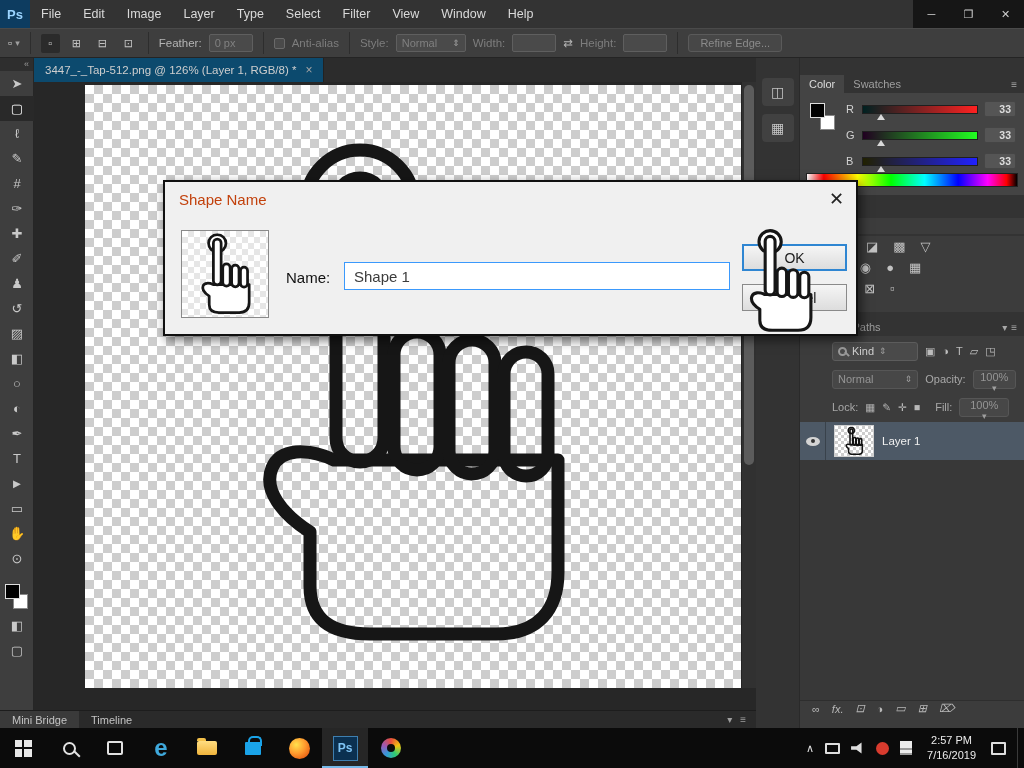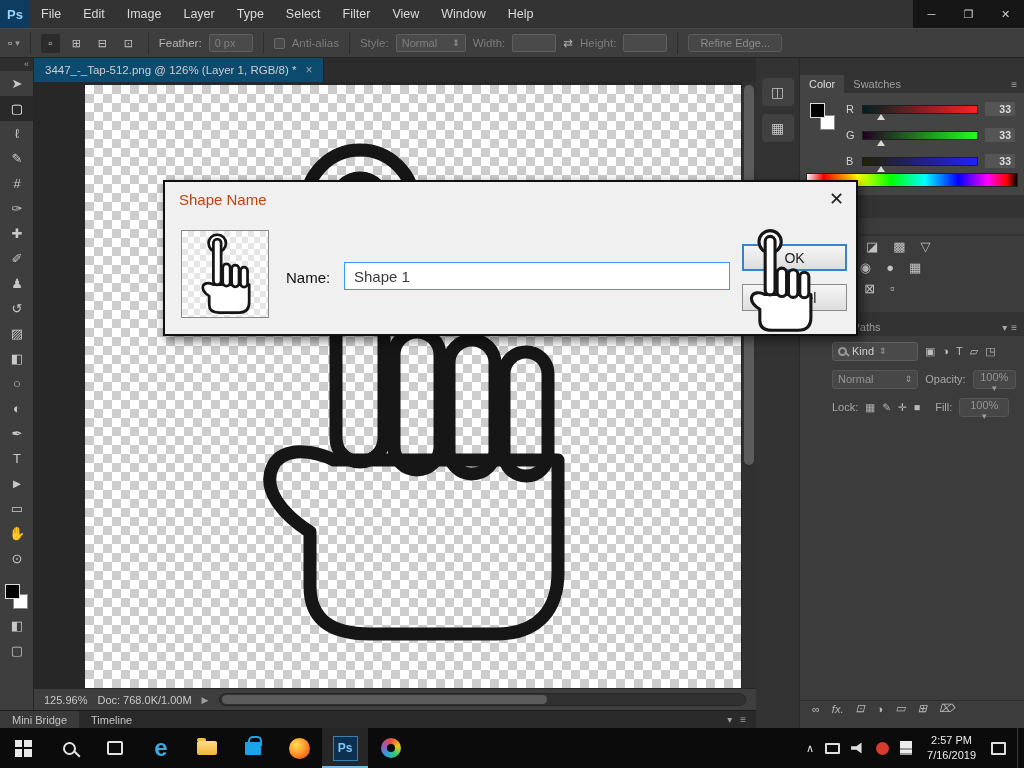--- a/index.html
+++ b/index.html
@@ -255,28 +255,20 @@
     </div>
   </div>
   <div class="canvas checker">
     <svg class="handsvg hand-canvas" viewBox="0 0 360 505">
         <use href="#taphand"></use>
       </svg>
   </div>
   <div class="vscroll">
       <div class="vthumb"></div>
     </div>
-  <div class="statusbar">
-    <span>125.96%</span>
-    <span>Doc: 768.0K/1.00M</span>
-    <span class="statarrow">▶</span>
-    <div class="hscroll">
-        <div class="hthumb"></div>
-      </div>
-  </div>
 </div>
 
 <div id="minibridge">
   <span class="mb-tab active">Mini Bridge</span>
   <span class="mb-tab">Timeline</span>
   <span class="mb-icons">
     <span>▾</span>
     <span>≡</span>
   </span>
 </div>
@@ -388,20 +380,33 @@
         <span class="lock-ico">▦</span>
         <span class="lock-ico">✎</span>
         <span class="lock-ico">✛</span>
         <span class="lock-ico">■</span>
         <span class="llabel" style="margin-left:8px;">Fill:</span>
         <div class="selbox small">
           <span>100%</span>
           <span class="caret">▾</span>
         </div>
       </div>
+      <div class="layerlist">
+        <div class="layer-row">
+          <span class="eyecol">
+              <span class="eye"></span>
+            </span>
+          <span class="lthumb checker">
+            <svg class="handsvg hand-mini" viewBox="0 0 360 505">
+                <use href="#taphand"></use>
+              </svg>
+          </span>
+          <span class="lname">Layer 1</span>
+        </div>
+      </div>
       <div class="layerbottom">
         <span class="lb-ico">∞</span>
         <span class="lb-ico">fx.</span>
         <span class="lb-ico">⊡</span>
         <span class="lb-ico">◑</span>
         <span class="lb-ico">▭</span>
         <span class="lb-ico">⊞</span>
         <span class="lb-ico">⌦</span>
       </div>
     </div>

